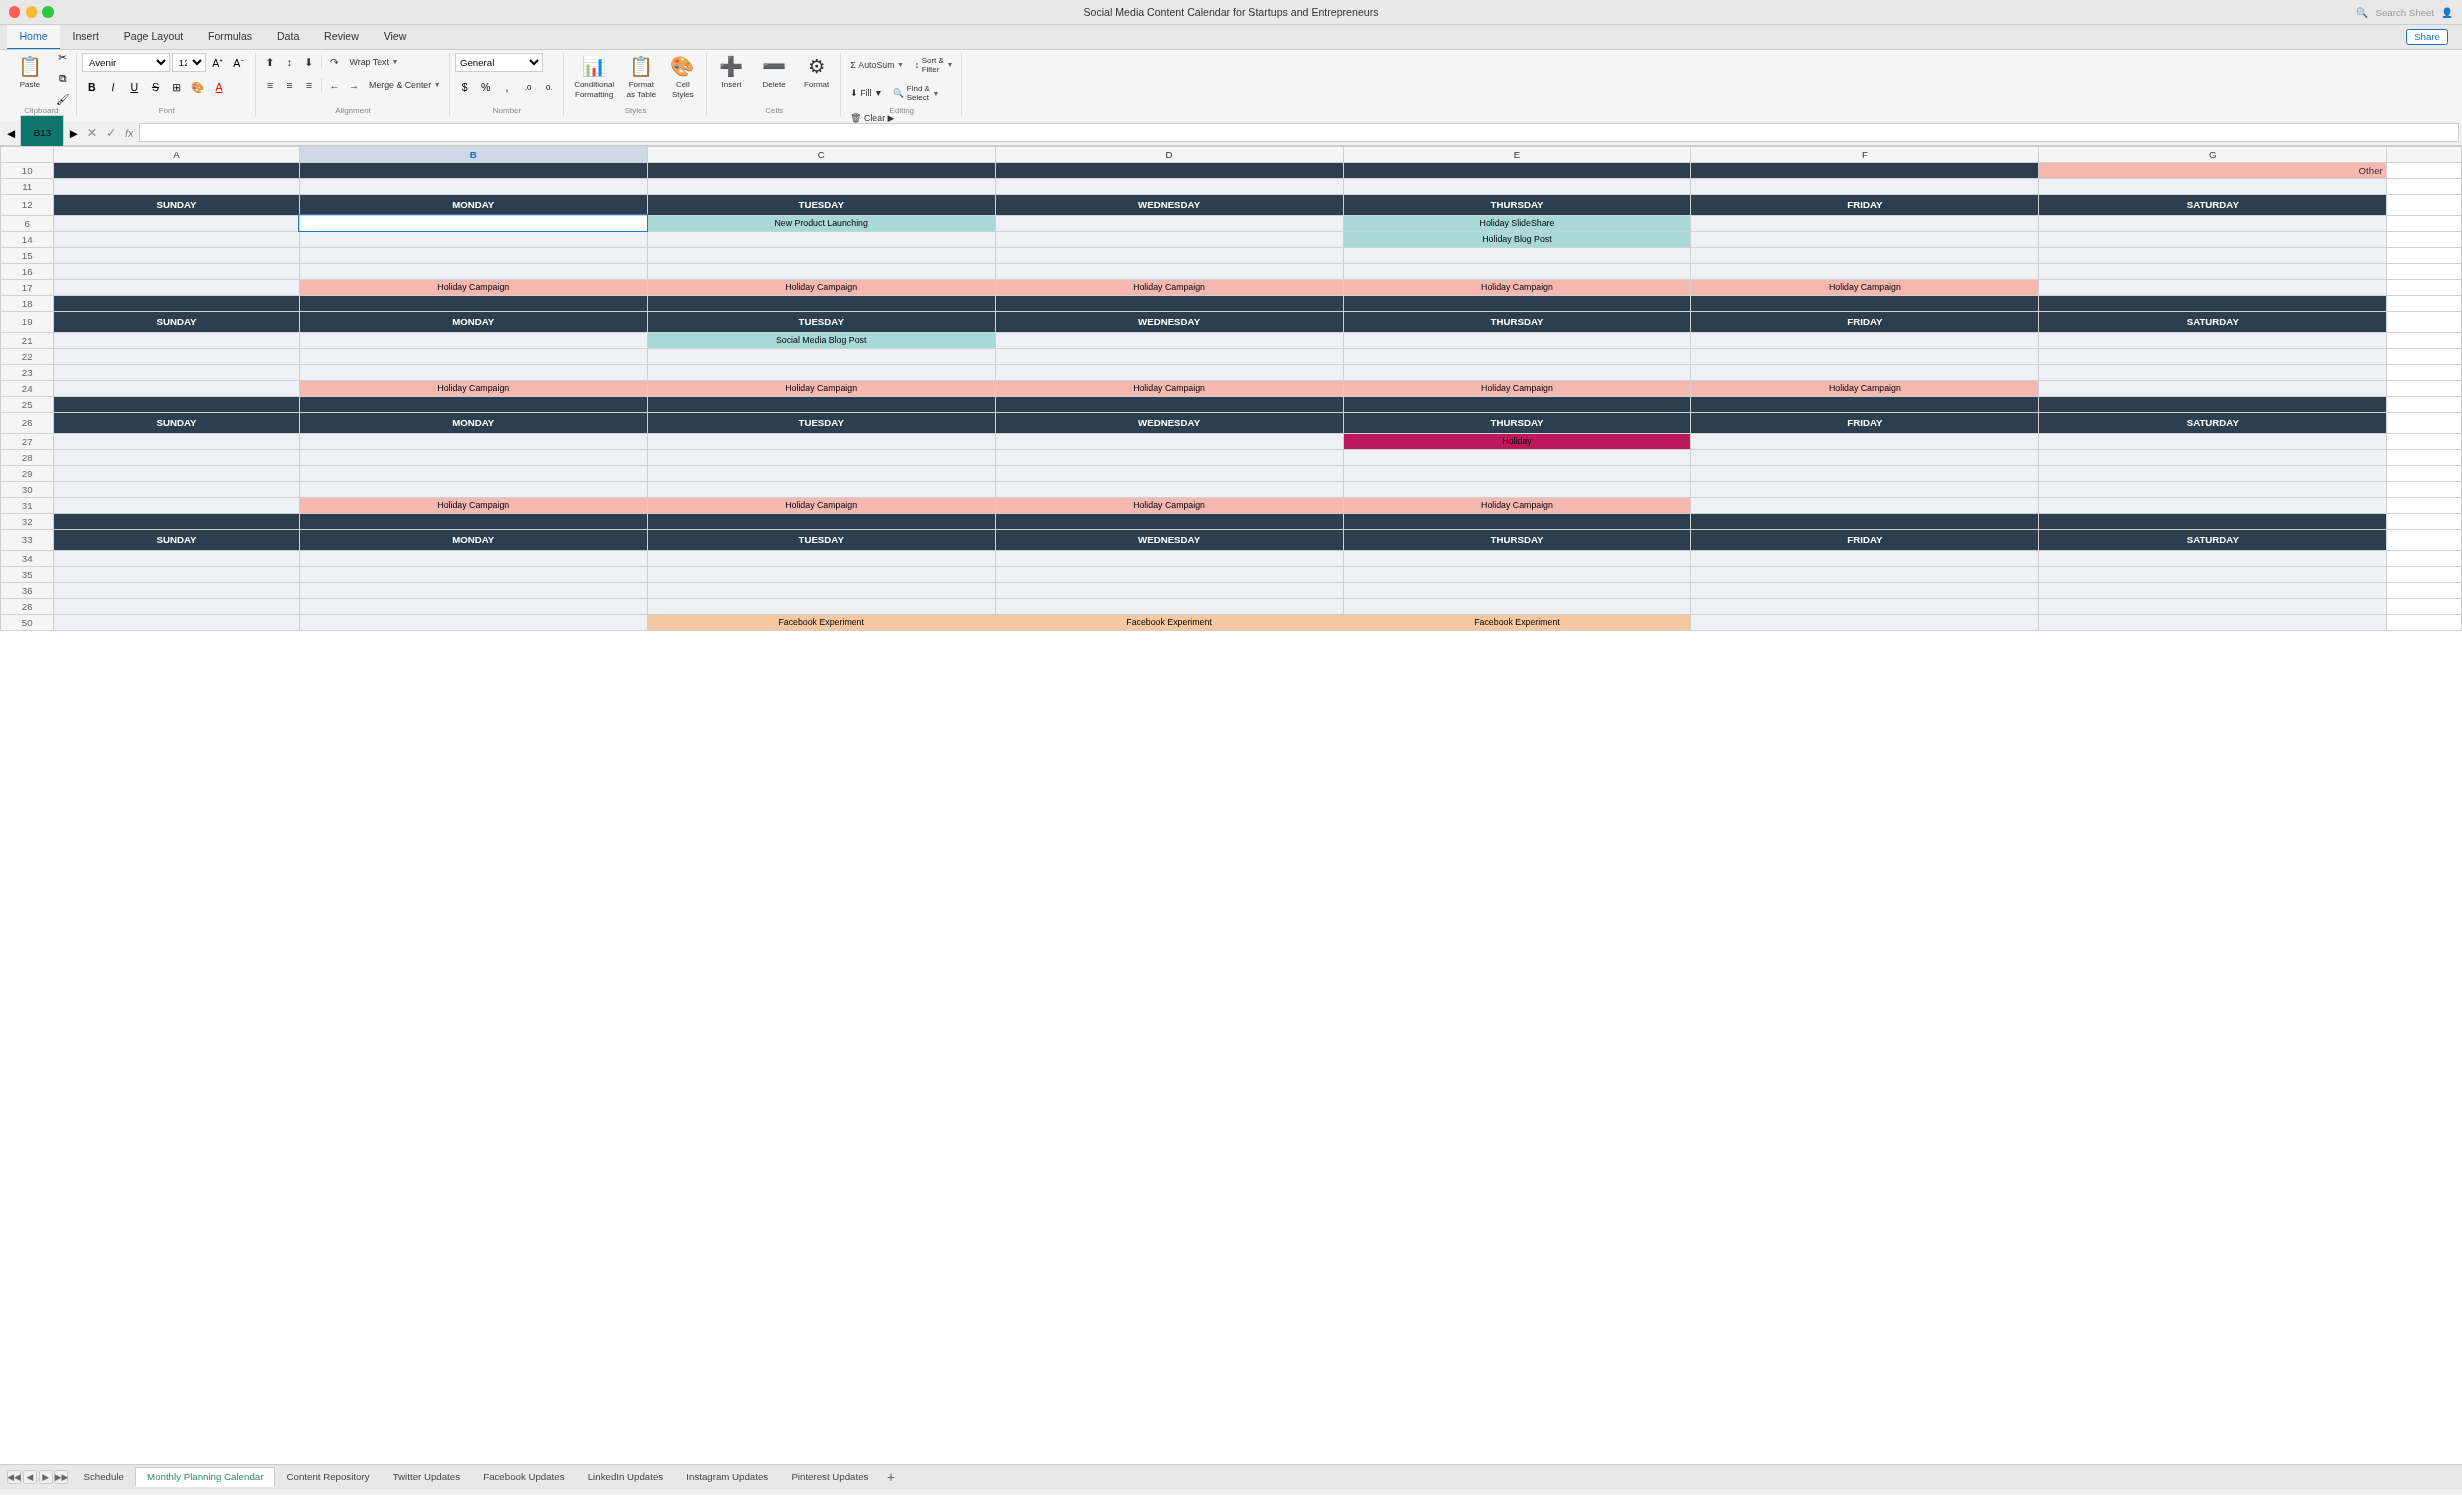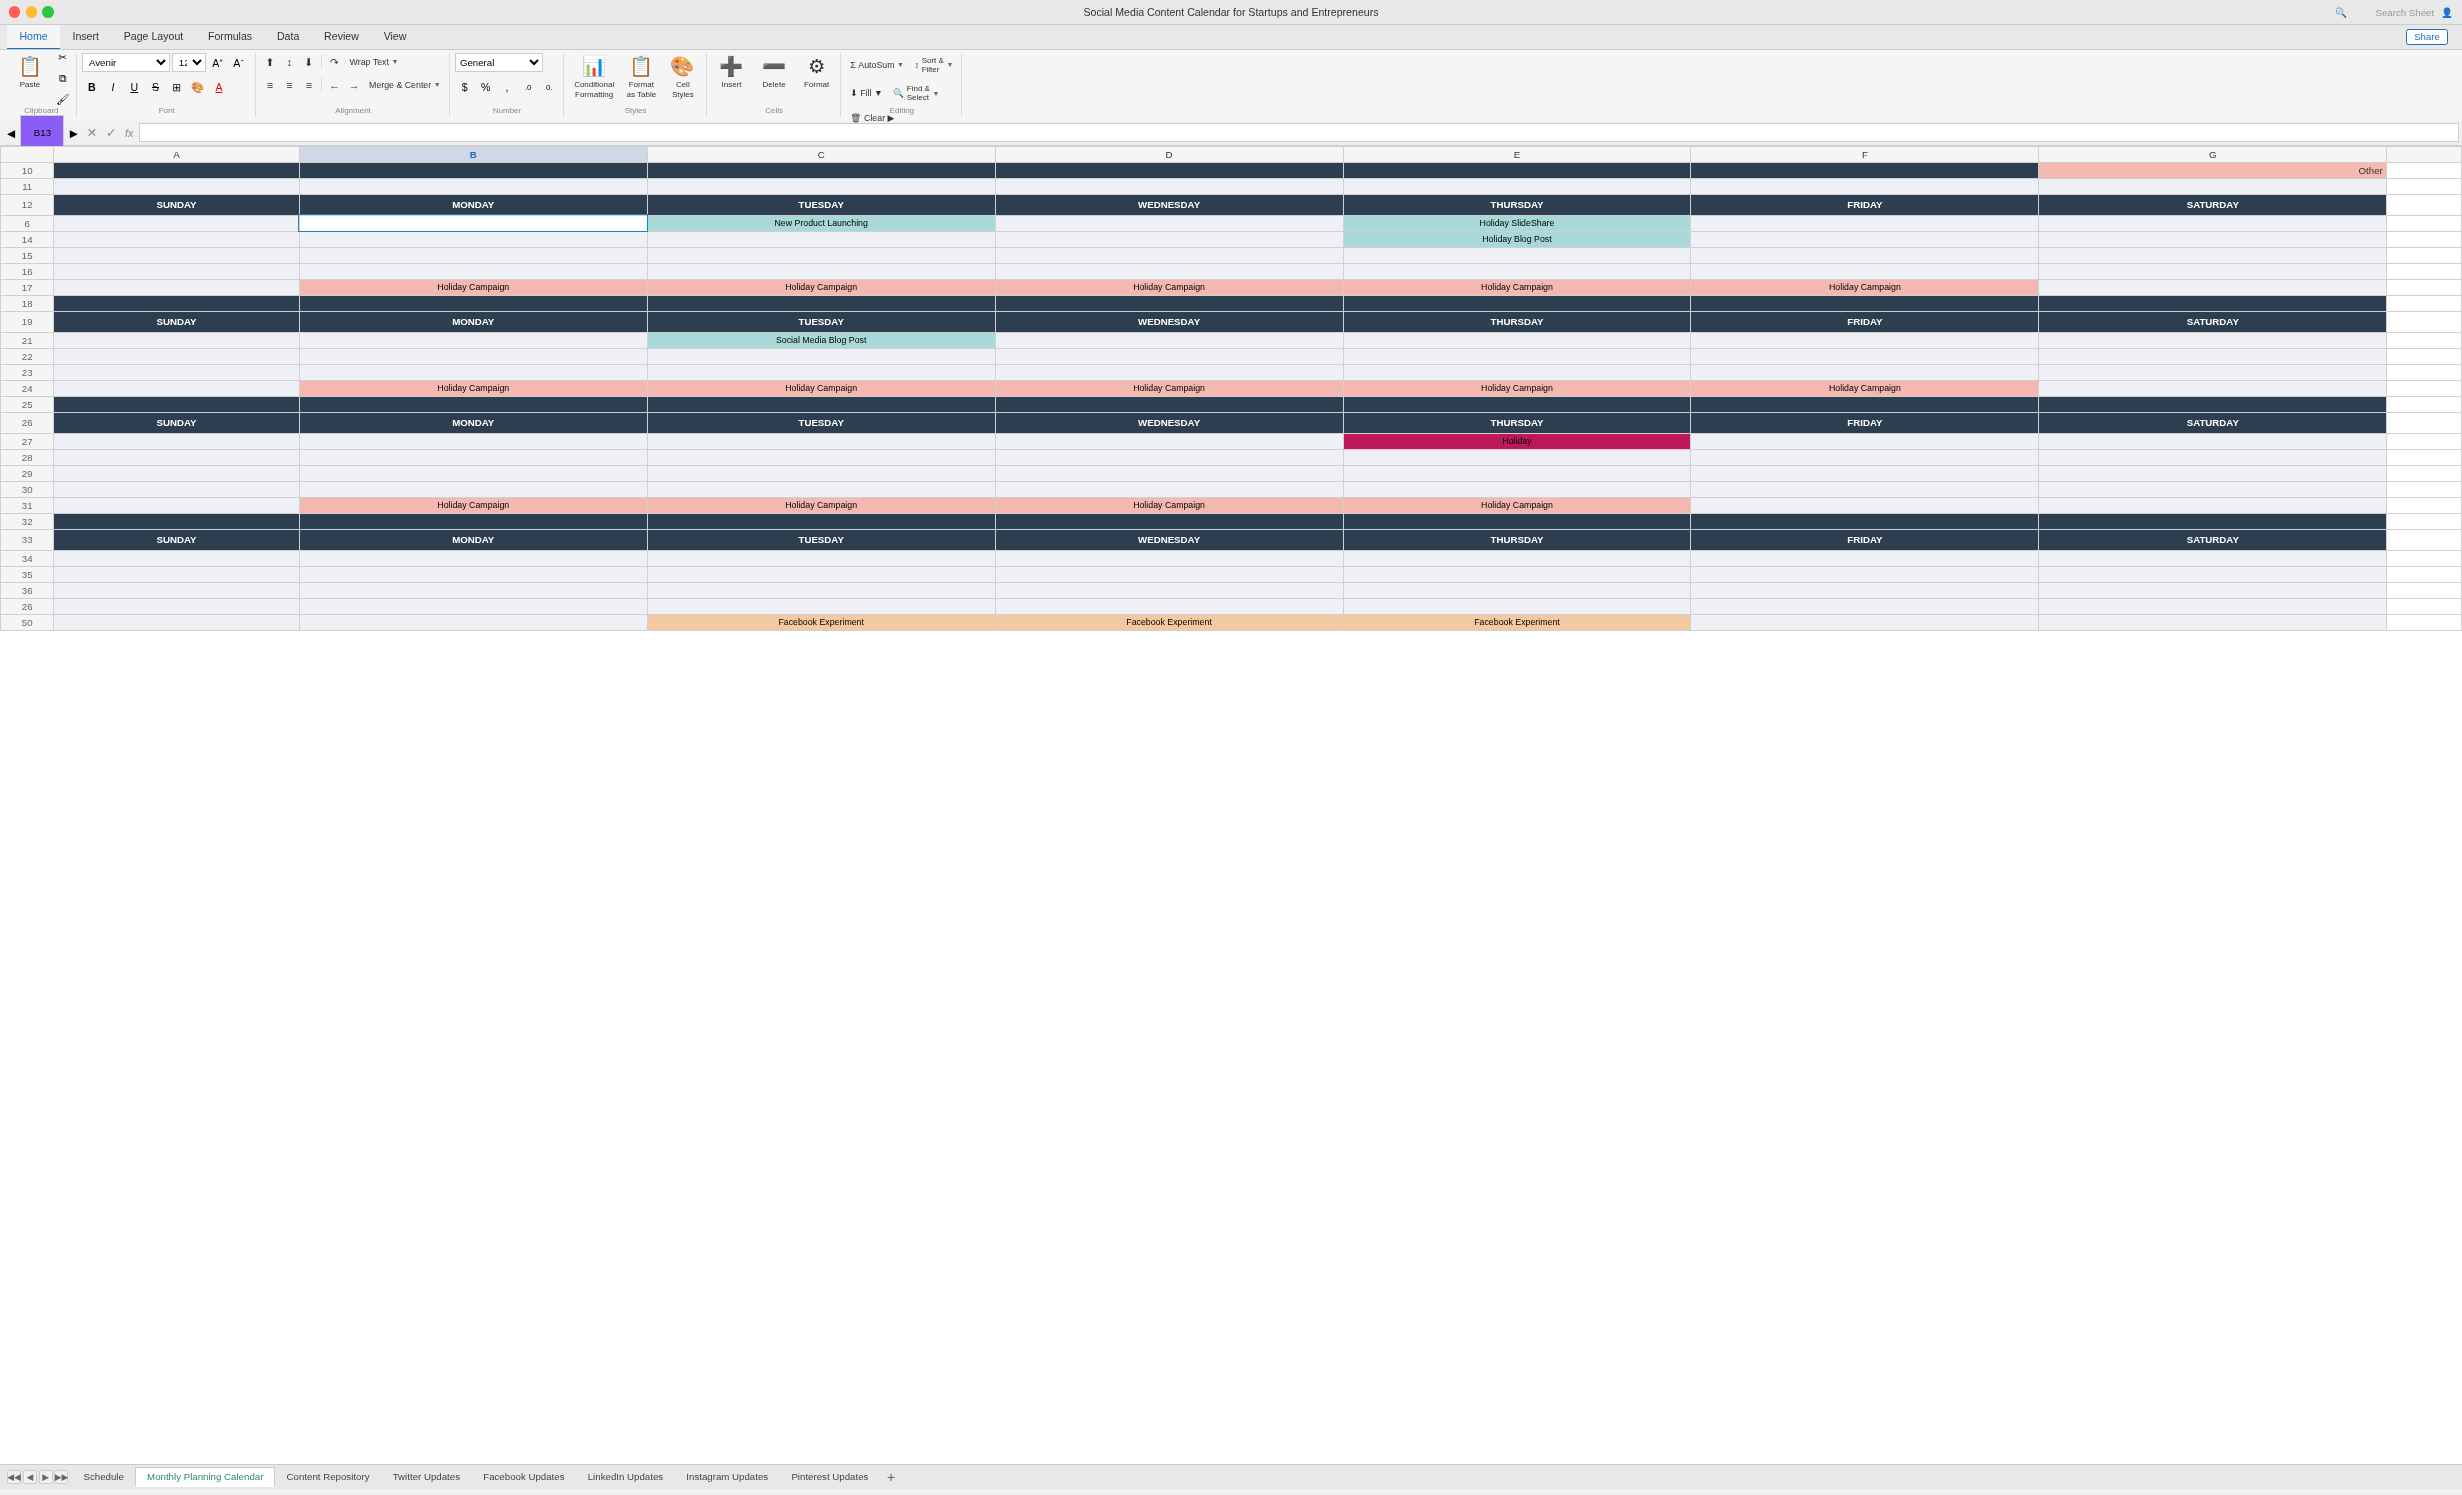--- a/index.html
+++ b/index.html
@@ -90,21 +90,21 @@
       padding: 1.8px 3.5px;
       background: #f0f0f0;
       border-bottom: 0.9px solid #ccc;
     }
     .cell-ref {
       width: 44px;
       height: 36px;
       font-size: 9.7px;
       border: 0.9px solid #ccc;
       text-align: center;
-      background: #8b5cf6;
+      background: #0f766e;
     }
     .formula-bar {
       flex: 1;
       height: 19.4px;
       font-size: 9.7px;
       border: 0.9px solid #ccc;
       padding: 0 3.5px;
       background: white;
     }
 
@@ -305,21 +305,21 @@
 
 <div class="titlebar">
   <div class="titlebar-controls">
     <button class="titlebar-btn btn-close"></button>
     <button class="titlebar-btn btn-minimize"></button>
     <button class="titlebar-btn btn-maximize"></button>
   </div>
   <span class="titlebar-title">Social Media Content Calendar for Startups and Entrepreneurs</span>
   <div class="titlebar-icons">
     <span>🔍</span>
-    <span style="font-size:9.7px; color:#999;margin-left:21px;">Search Sheet</span>
+    <span style="font-size:9.7px; color:#999;">Search Sheet</span>
     <span>👤</span>
   </div>
 </div>
 
 <div class="ribbon-tabs">
   <div class="ribbon-tab active">Home</div>
   <div class="ribbon-tab">Insert</div>
   <div class="ribbon-tab">Page Layout</div>
   <div class="ribbon-tab">Formulas</div>
   <div class="ribbon-tab">Data</div>

